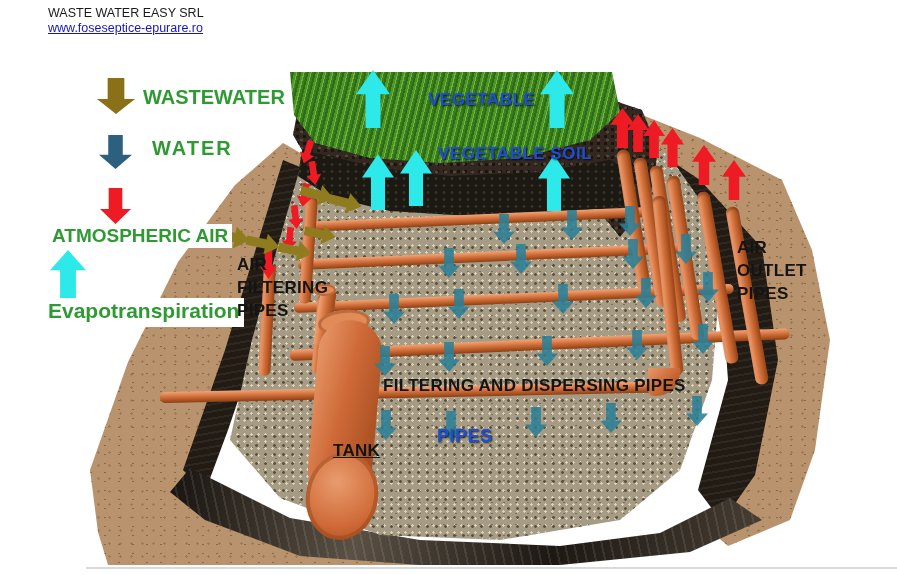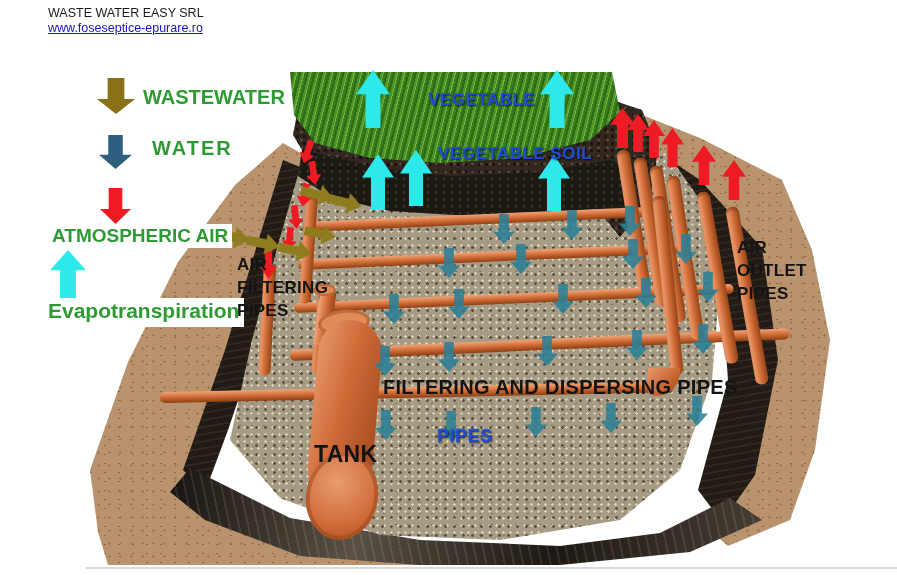--- a/index.html
+++ b/index.html
@@ -187,18 +187,18 @@
     <div>FILTERING</div>
     <div>PIPES</div>
   </div>
 
   <div class="lbl-b" style="left:737px;top:236px;font-size:17px;">
     <div>AIR</div>
     <div>OUTLET</div>
     <div>PIPES</div>
   </div>
 
-  <div class="lbl-b" style="left:383px;top:376px;font-size:20px;">FILTERING AND DISPERSING PIPES</div>
+  <div class="lbl-b" style="left:383px;top:376px;font-size:17px;">FILTERING AND DISPERSING PIPES</div>
   <div class="lbl-w" style="left:437px;top:426px;font-size:18px;">PIPES</div>
-  <div class="lbl-b" style="left:314px;top:441px;font-size:23px;">TANK</div>
+  <div class="lbl-b" style="left:333px;top:441px;font-size:17px;text-decoration:underline;">TANK</div>
 
   <div class="bottom-rule"></div>
 </div>
 
 </body></html>

